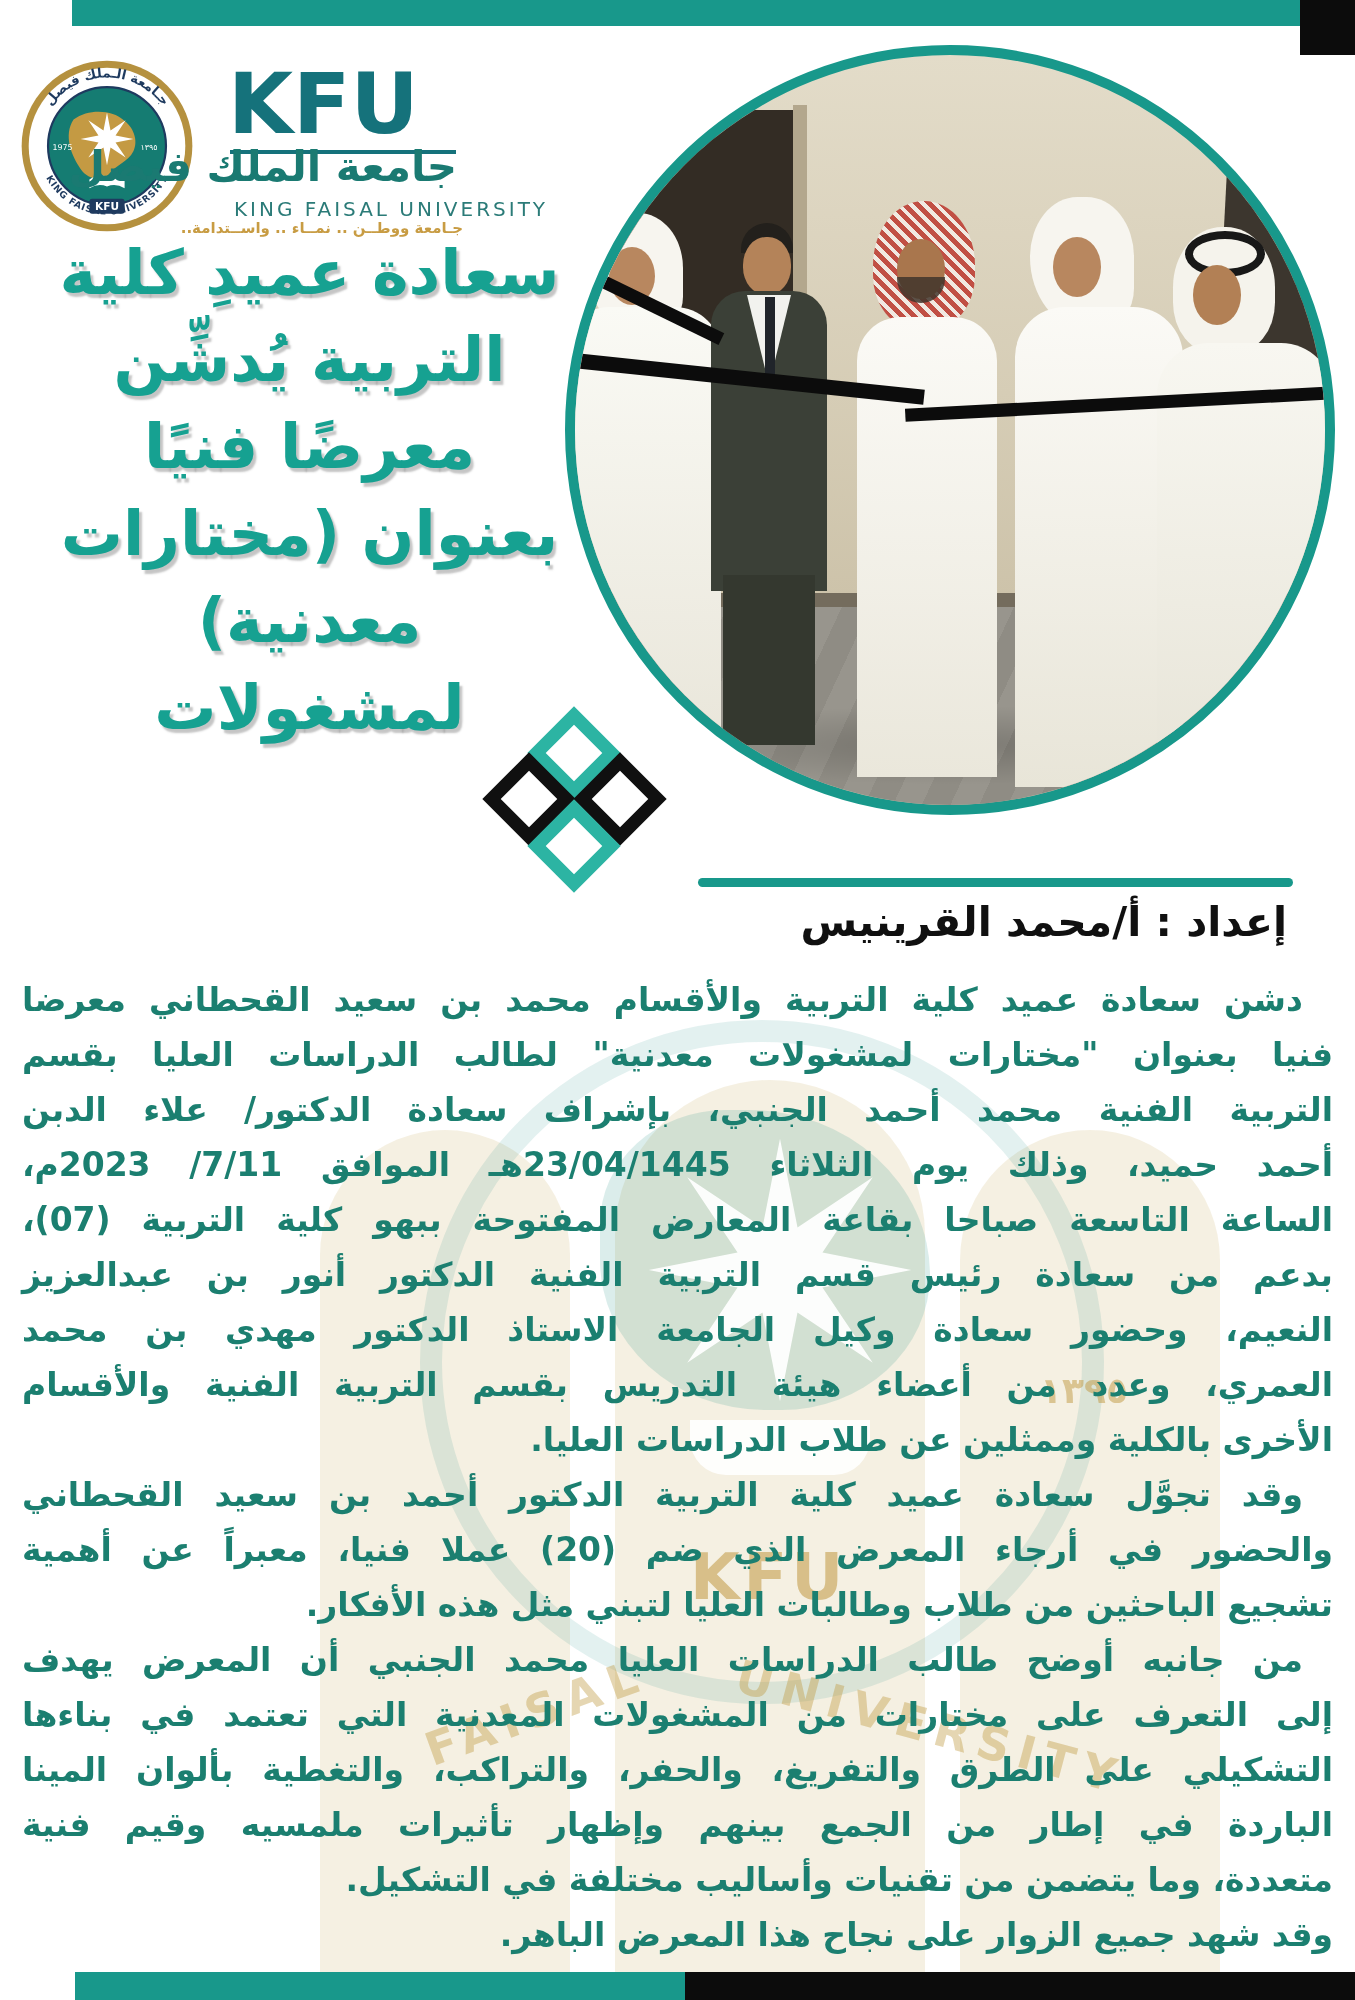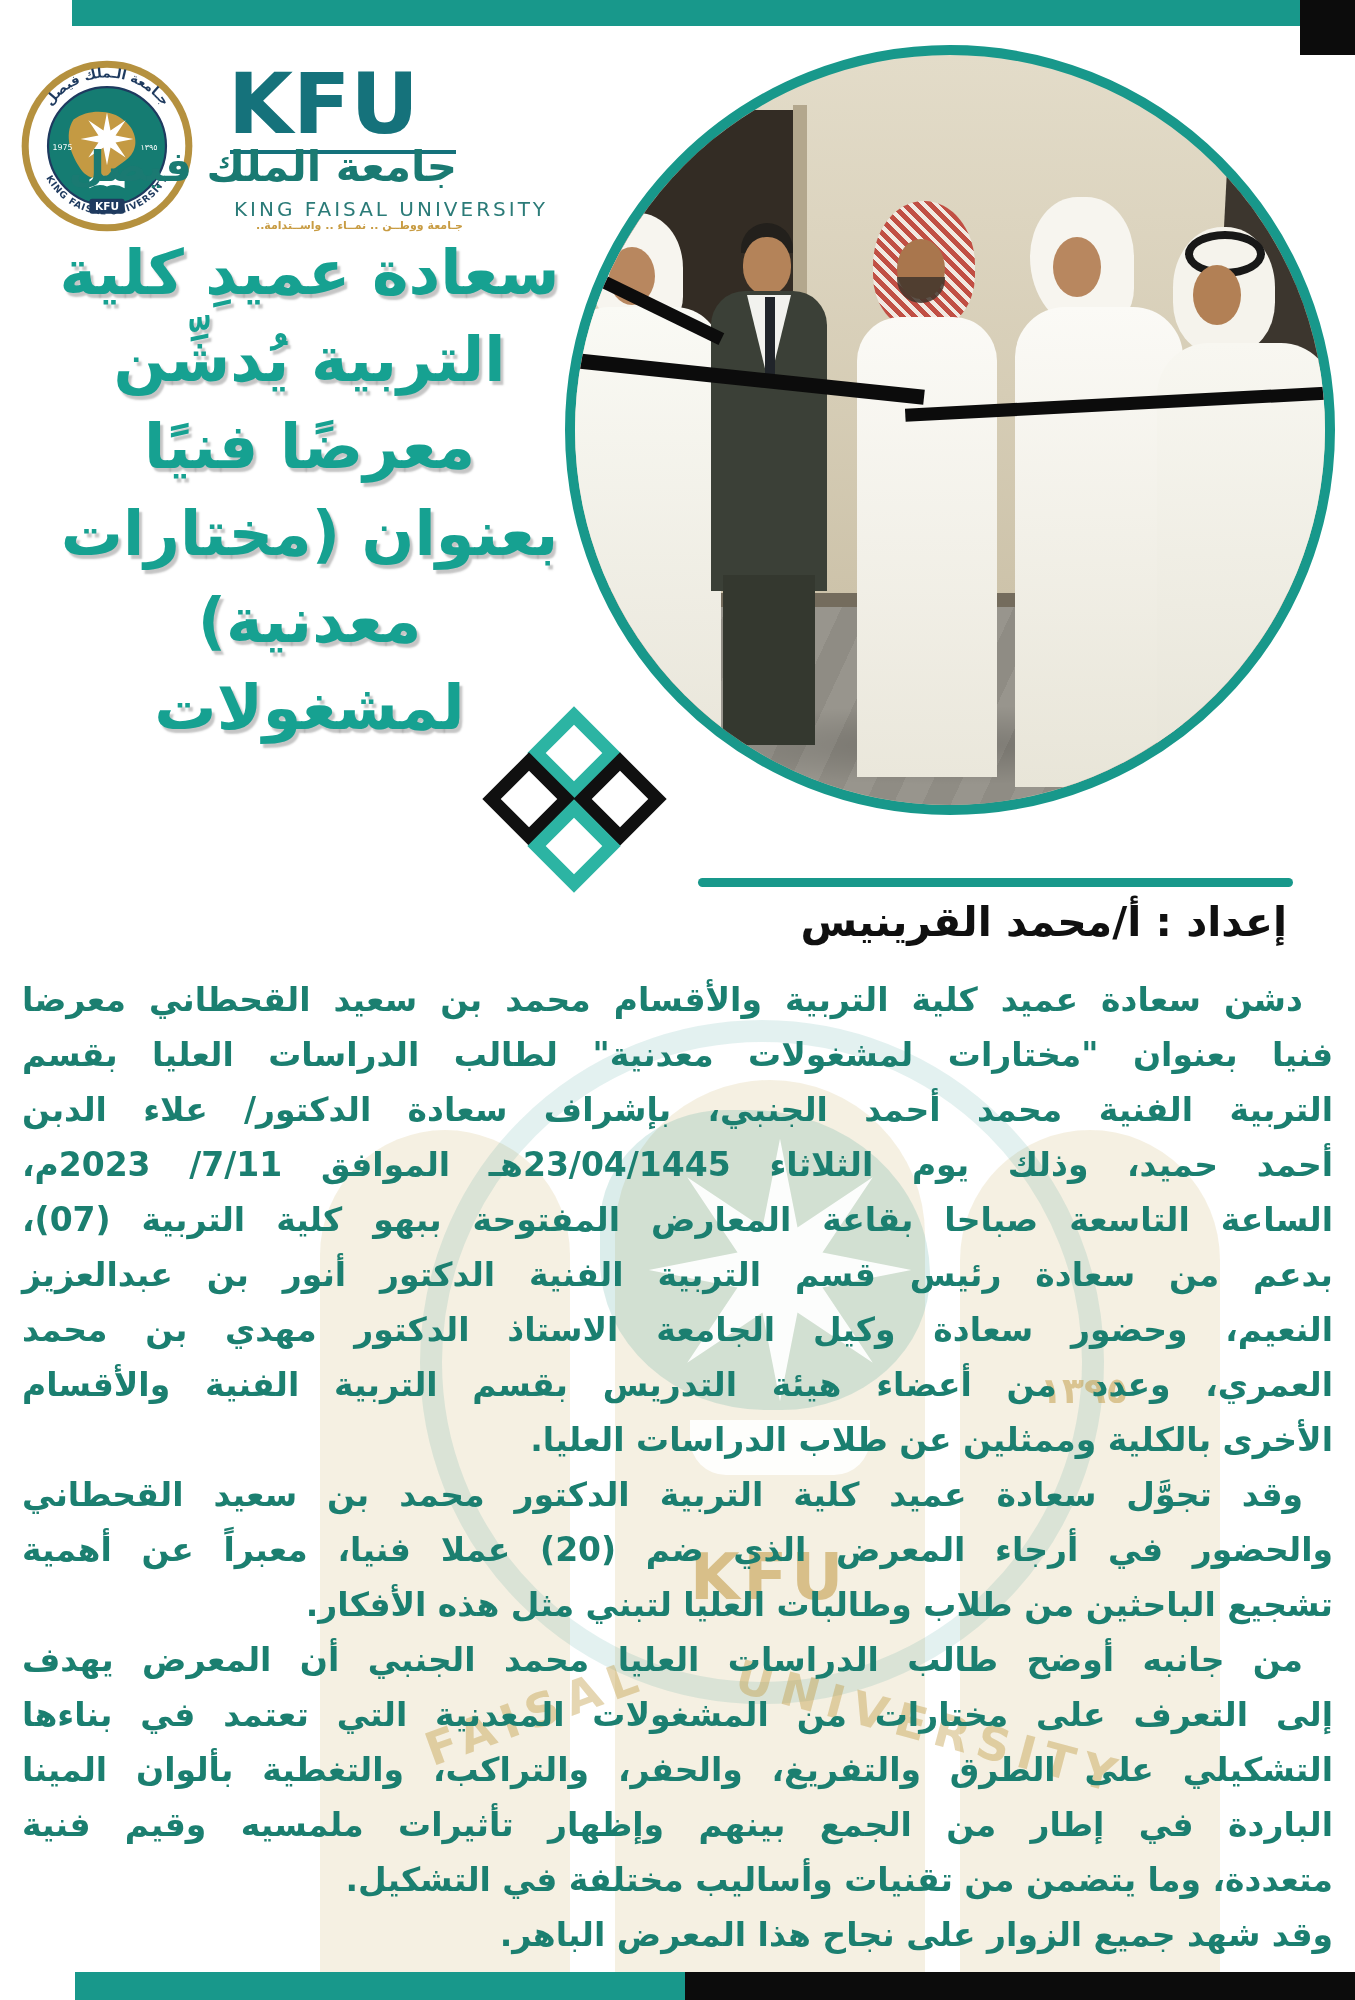--- a/index.html
+++ b/index.html
@@ -12,21 +12,21 @@
   .top-sq{left:1300px;top:0;width:55px;height:55px;background:#0c0c0c;}
   .botbar-teal{left:75px;top:1972px;width:610px;height:28px;background:#18988b;}
   .botbar-black{left:685px;top:1972px;width:670px;height:28px;background:#0c0c0c;}
 
   
   .badge{left:19px;top:58px;width:176px;height:176px;}
   .kfu-big{left:228px;top:62px;font-size:84px;font-weight:bold;color:#15727b;line-height:1;}
   .rule{left:230px;top:150px;width:226px;height:4px;background:#15727b;}
   .ar-name{right:898px;top:144px;font-size:42px;font-weight:bold;color:#1a7a72;direction:rtl;white-space:nowrap;line-height:1.1;}
   .en-name{left:234px;top:197px;font-size:20px;color:#2b7b78;letter-spacing:3px;white-space:nowrap;}
-  .tagline{right:892px;top:219px;font-size:11px;font-weight:bold;color:#c89c43;direction:rtl;white-space:nowrap;}
+  .tagline{right:892px;top:219px;font-size:15px;font-weight:bold;color:#c89c43;direction:rtl;white-space:nowrap;}
 
   
   .headline{left:12px;top:202px;width:595px;text-align:center;z-index:3;margin-top:27px;}
   .hline{font-size:62px;line-height:87px;font-weight:bold;color:#16a191;direction:rtl;
          text-shadow:3px 4px 2px rgba(90,90,90,.35);}
 
   
   .diamonds{left:487px;top:706px;width:180px;height:180px;z-index:3;}
   .dia{position:absolute;width:40px;height:40px;border-style:solid;border-width:13px;transform:rotate(45deg);background:transparent;}
   .dia.teal{border-color:#2cb4a3;}
@@ -214,21 +214,21 @@
   <div class="abs article">
     <div class="line indent">دشن سعادة عميد كلية التربية والأقسام محمد بن سعيد القحطاني معرضا</div>
     <div class="line">فنيا بعنوان "مختارات لمشغولات معدنية" لطالب الدراسات العليا بقسم</div>
     <div class="line">التربية الفنية محمد أحمد الجنبي، بإشراف سعادة الدكتور/ علاء الدبن</div>
     <div class="line">أحمد حميد، وذلك يوم الثلاثاء 23/04/1445هـ الموافق 7/11/ 2023م،</div>
     <div class="line">الساعة التاسعة صباحا بقاعة المعارض المفتوحة ببهو كلية التربية (07)،</div>
     <div class="line">بدعم من سعادة رئيس قسم التربية الفنية الدكتور أنور بن عبدالعزيز</div>
     <div class="line">النعيم، وحضور سعادة وكيل الجامعة الاستاذ الدكتور مهدي بن محمد</div>
     <div class="line">العمري، وعدد من أعضاء هيئة التدريس بقسم التربية الفنية والأقسام</div>
     <div class="line end">الأخرى بالكلية وممثلين عن طلاب الدراسات العليا.</div>
-    <div class="line indent">وقد تجوَّل سعادة عميد كلية التربية الدكتور محمد بن سعيد القحطاني</div>
+    <div class="line indent">وقد تجوَّل سعادة عميد كلية التربية الدكتور أحمد بن سعيد القحطاني</div>
     <div class="line">والحضور في أرجاء المعرض الذي ضم (20) عملا فنيا، معبراً عن أهمية</div>
     <div class="line end">تشجيع الباحثين من طلاب وطالبات العليا لتبني مثل هذه الأفكار.</div>
     <div class="line indent">من جانبه أوضح طالب الدراسات العليا محمد الجنبي أن المعرض يهدف</div>
     <div class="line">إلى التعرف على مختارات من المشغولات المعدنية التي تعتمد في بناءها</div>
     <div class="line">التشكيلي على الطرق والتفريغ، والحفر، والتراكب، والتغطية بألوان المينا</div>
     <div class="line">الباردة في إطار من الجمع بينهم وإظهار تأثيرات ملمسيه وقيم فنية</div>
     <div class="line end">متعددة، وما يتضمن من تقنيات وأساليب مختلفة في التشكيل.</div>
     <div class="line end">وقد شهد جميع الزوار على نجاح هذا المعرض الباهر.</div>
   </div>
 

